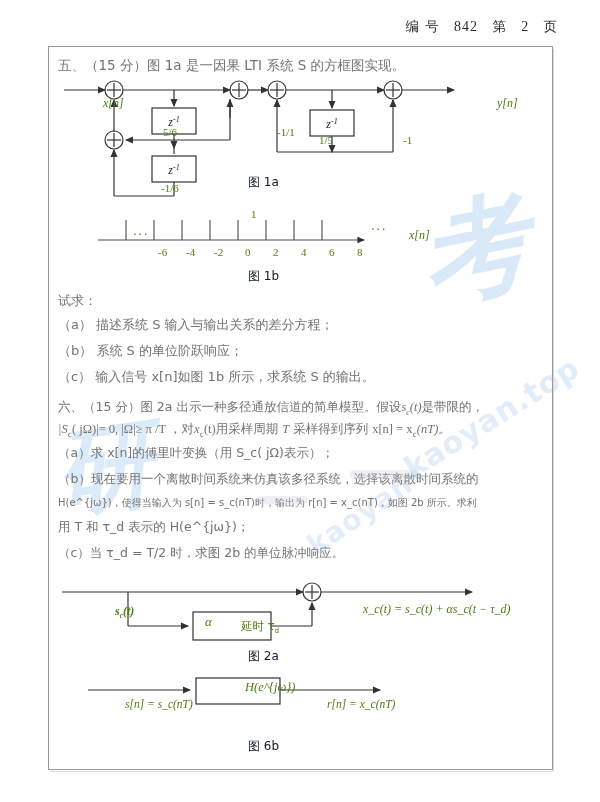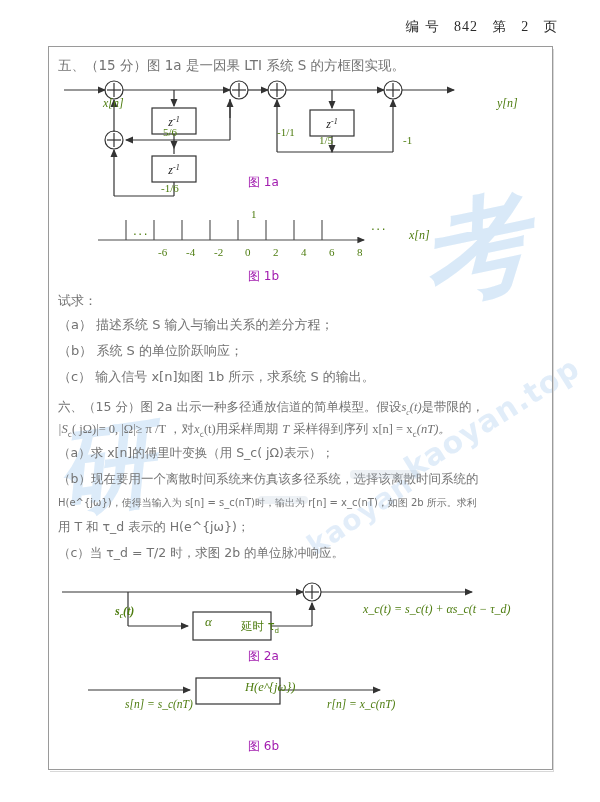--- a/index.html
+++ b/index.html
@@ -51,21 +51,21 @@
   
   .diagram{position:absolute;}
   .lbl{
     position:absolute;font-size:11px;color:#4d7c0f;white-space:nowrap;
     font-family:"Liberation Serif",serif;
     margin-left:37px;
   }
   .lbl.it{font-style:italic;}
   .lbl.sans{font-family:"DejaVu Sans",sans-serif;font-style:normal;}
   .fig-cap{
-    position:absolute;font-size:12px;white-space:nowrap;color:#a21caf;
+    position:absolute;font-size:12px;white-space:nowrap;color:#0f172a;
     font-family:"DejaVu Sans",sans-serif;
   }
 
   
   .wm{
     position:absolute;pointer-events:none;user-select:none;
     color:#cfe2f5;opacity:.85;
   }
   #wm-brush{
     top:196px;left:430px;width:150px;height:190px;

